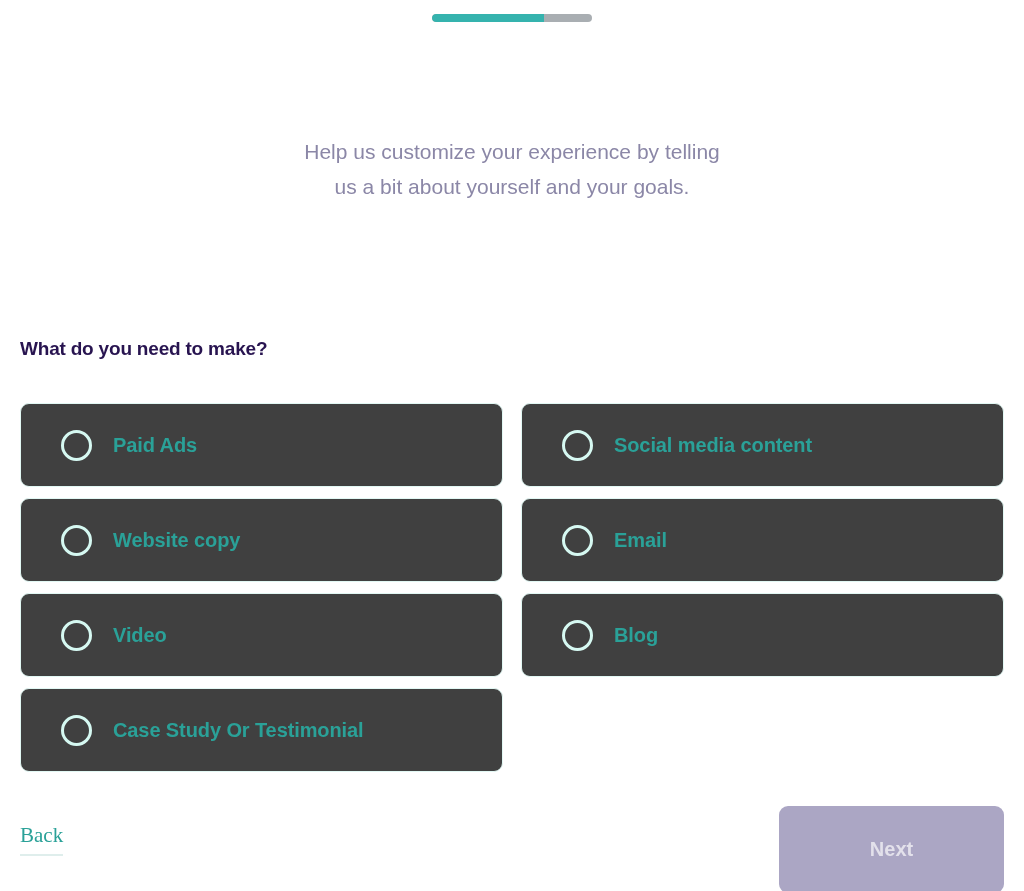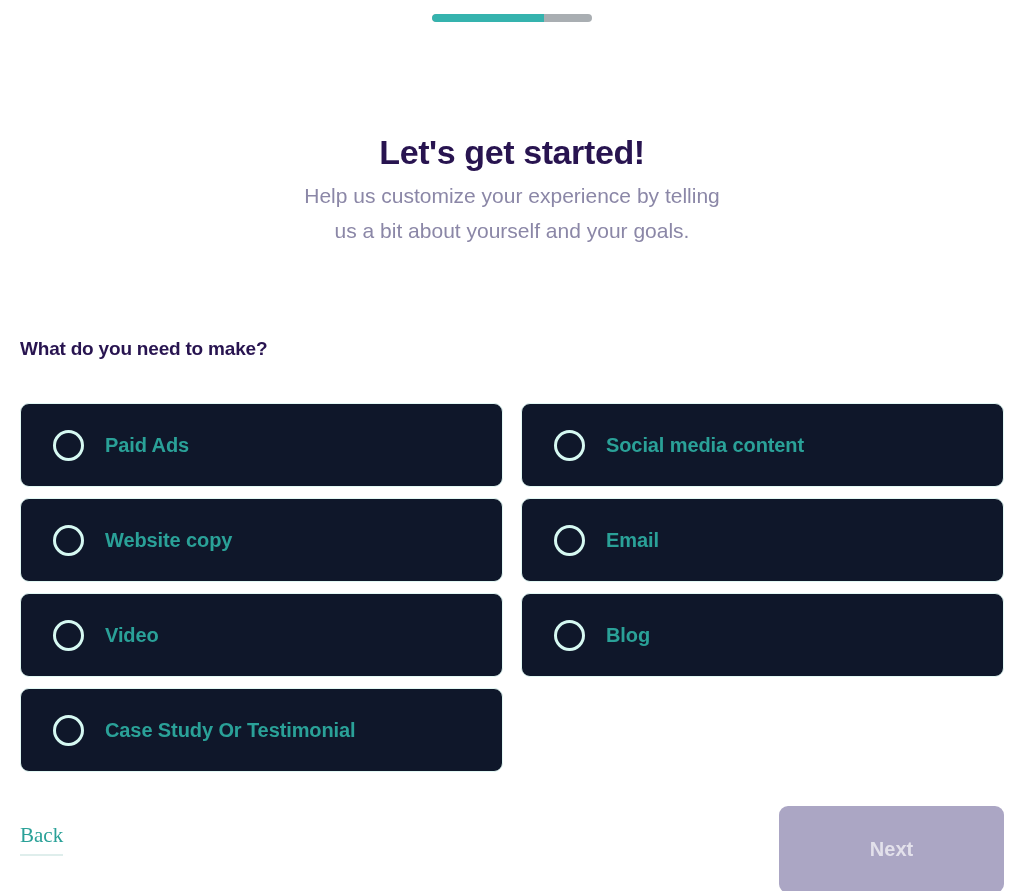--- a/index.html
+++ b/index.html
@@ -85,22 +85,22 @@
     display: grid;
     grid-template-columns: 483px 483px;
     column-gap: 18px;
     row-gap: 11px;
   }
 
   .option-card {
     height: 84px;
     display: flex;
     align-items: center;
-    padding-left: 32px;
-    background: #0f172a;
+    padding-left: 40px;
+    background: #404040;
     border: 1px solid #e2f8f4;
     border-radius: 9px;
     cursor: pointer;
   }
 
   .radio {
     width: 31px;
     height: 31px;
     min-width: 31px;
     border-radius: 50%;
@@ -151,21 +151,20 @@
 
 <div class="page">
 
   <div class="progress-wrap">
     <div class="progress-track">
       <div class="progress-fill" id="progress-fill" style="width: 70%;"></div>
     </div>
   </div>
 
   <div class="heading">
-    <div class="title">Let's get started!</div>
     <div class="subtitle">
       <div>Help us customize your experience by telling</div>
       <div>us a bit about yourself and your goals.</div>
     </div>
   </div>
 
   <div class="question">What do you need to make?</div>
 
   <div class="options" id="options-grid">
       <div class="option-card">

